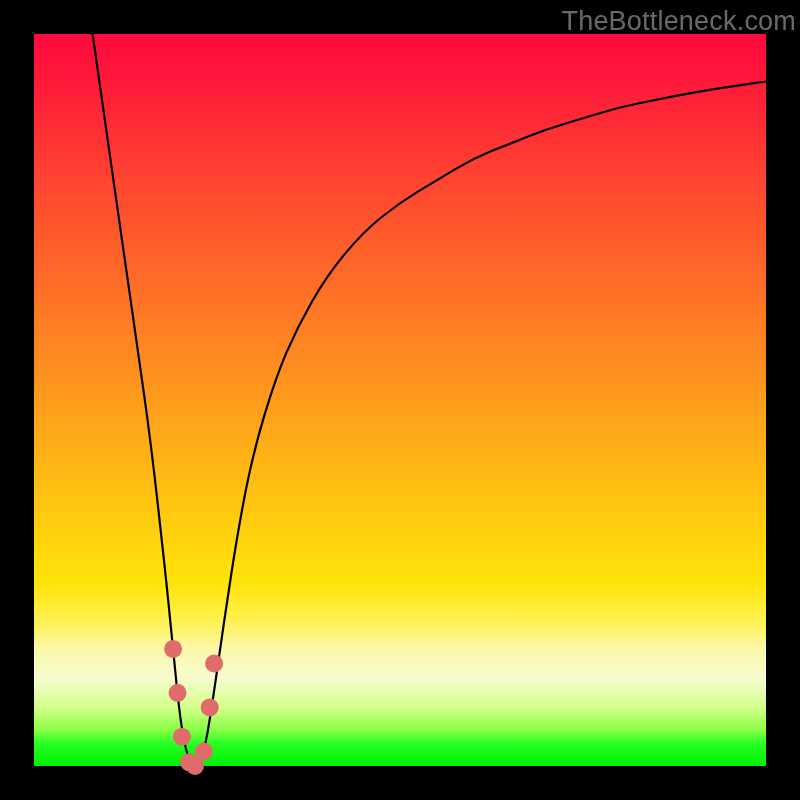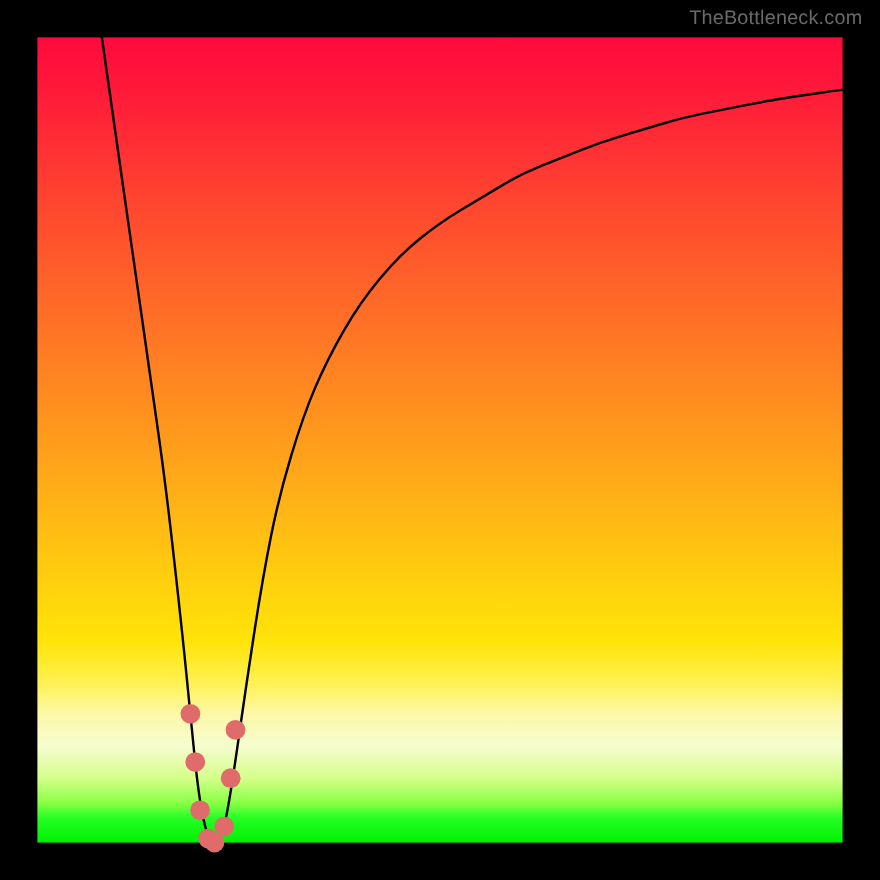--- a/index.html
+++ b/index.html
@@ -39,23 +39,23 @@
       #f6fccf 88%,
       #d4ff8a 92%,
       #8cff47 95%,
       #24ff24 97%,
       #00f000 100%
     );
   }
   .watermark {
     position: absolute;
     top: 6px;
-    right: 16px;
+    right: 4px;
     color: #6a6a6a;
-    font-size: 18px;
+    font-size: 27px;
     letter-spacing: 0.2px;
     user-select: none;
   }
   svg.curve {
     position: absolute;
     left: 0;
     top: 0;
     width: 732px;
     height: 732px;
     overflow: visible;

